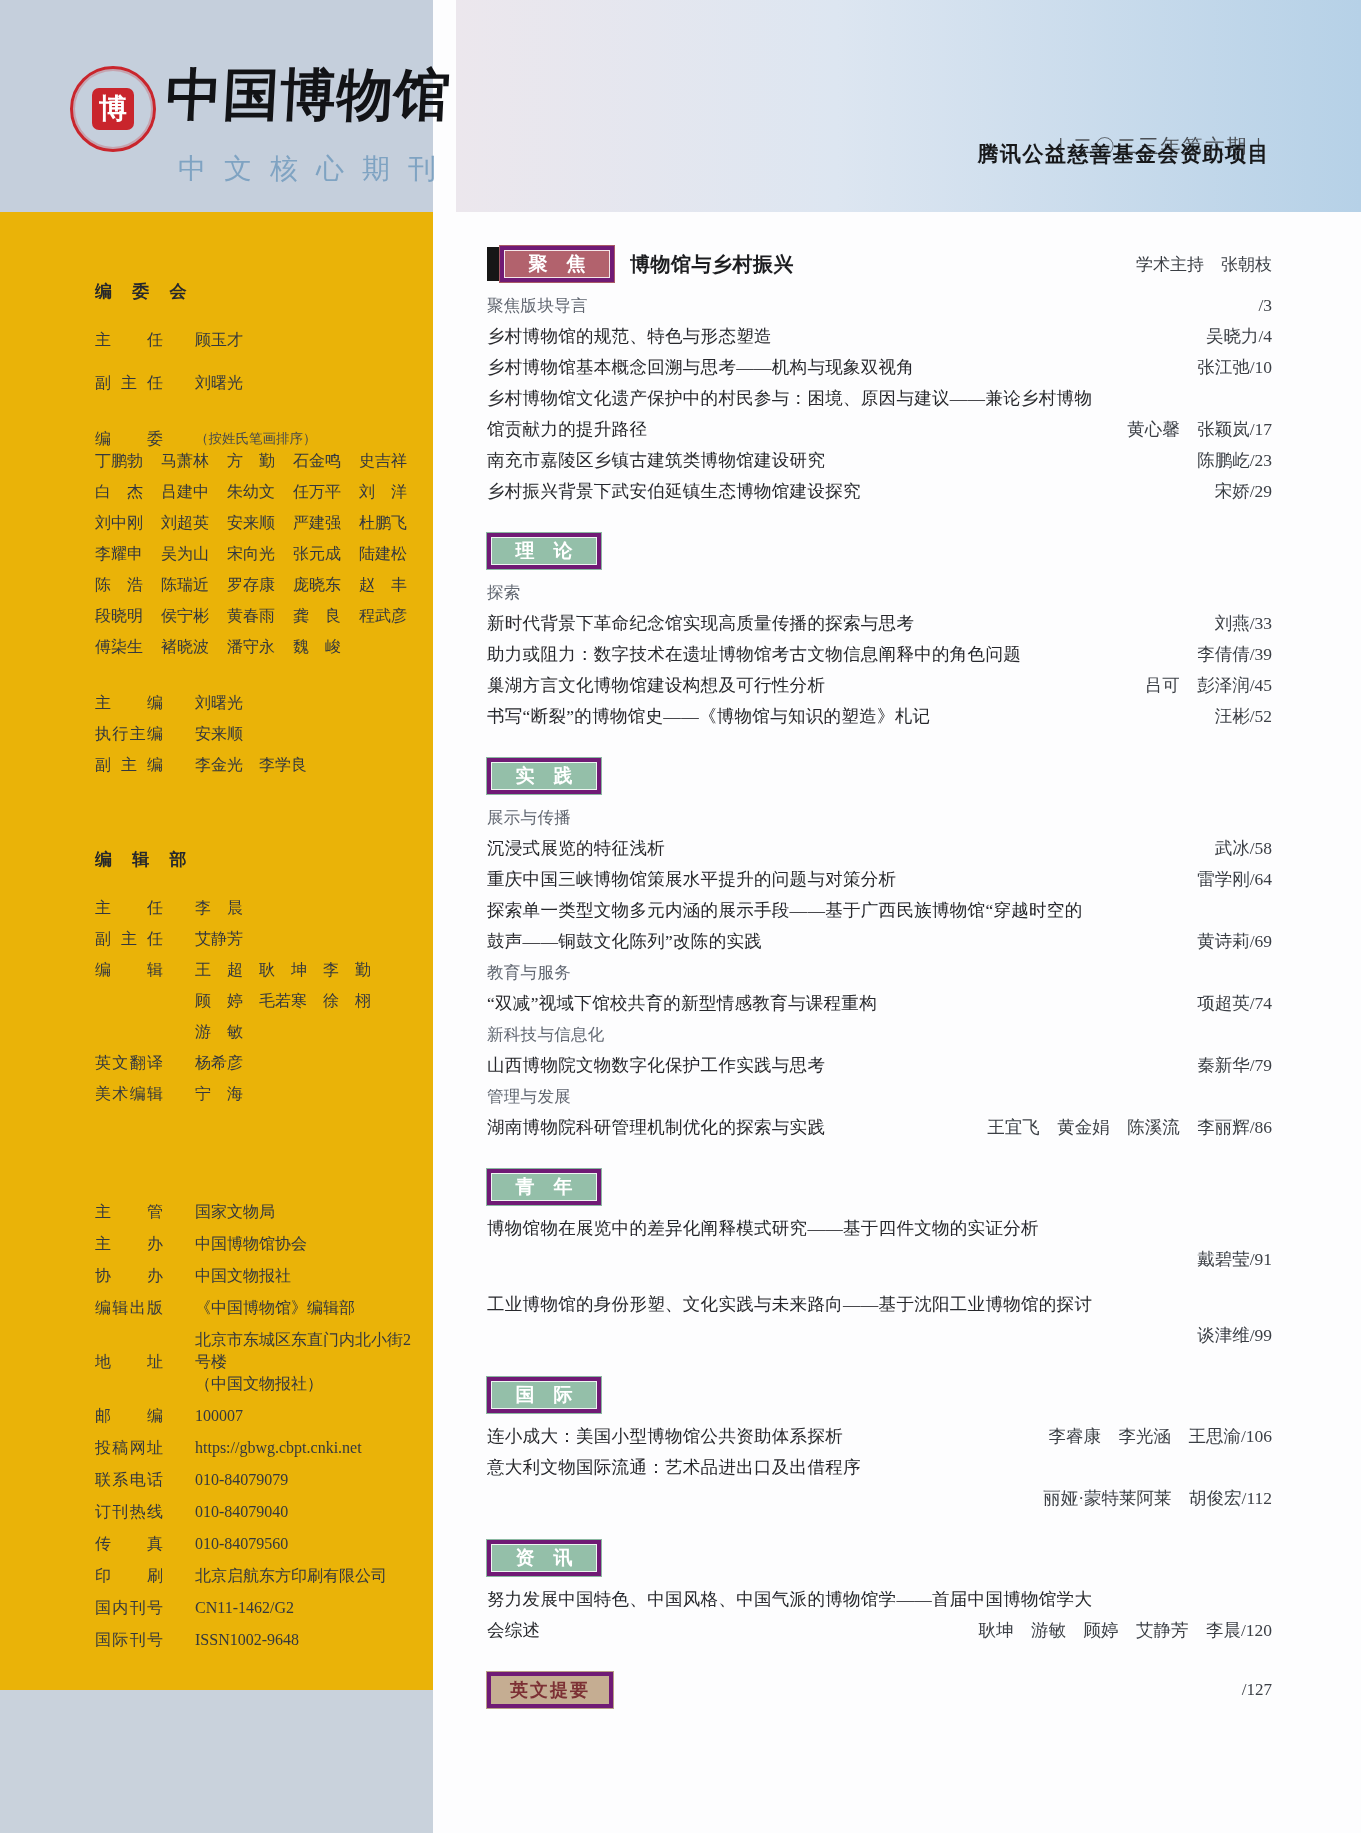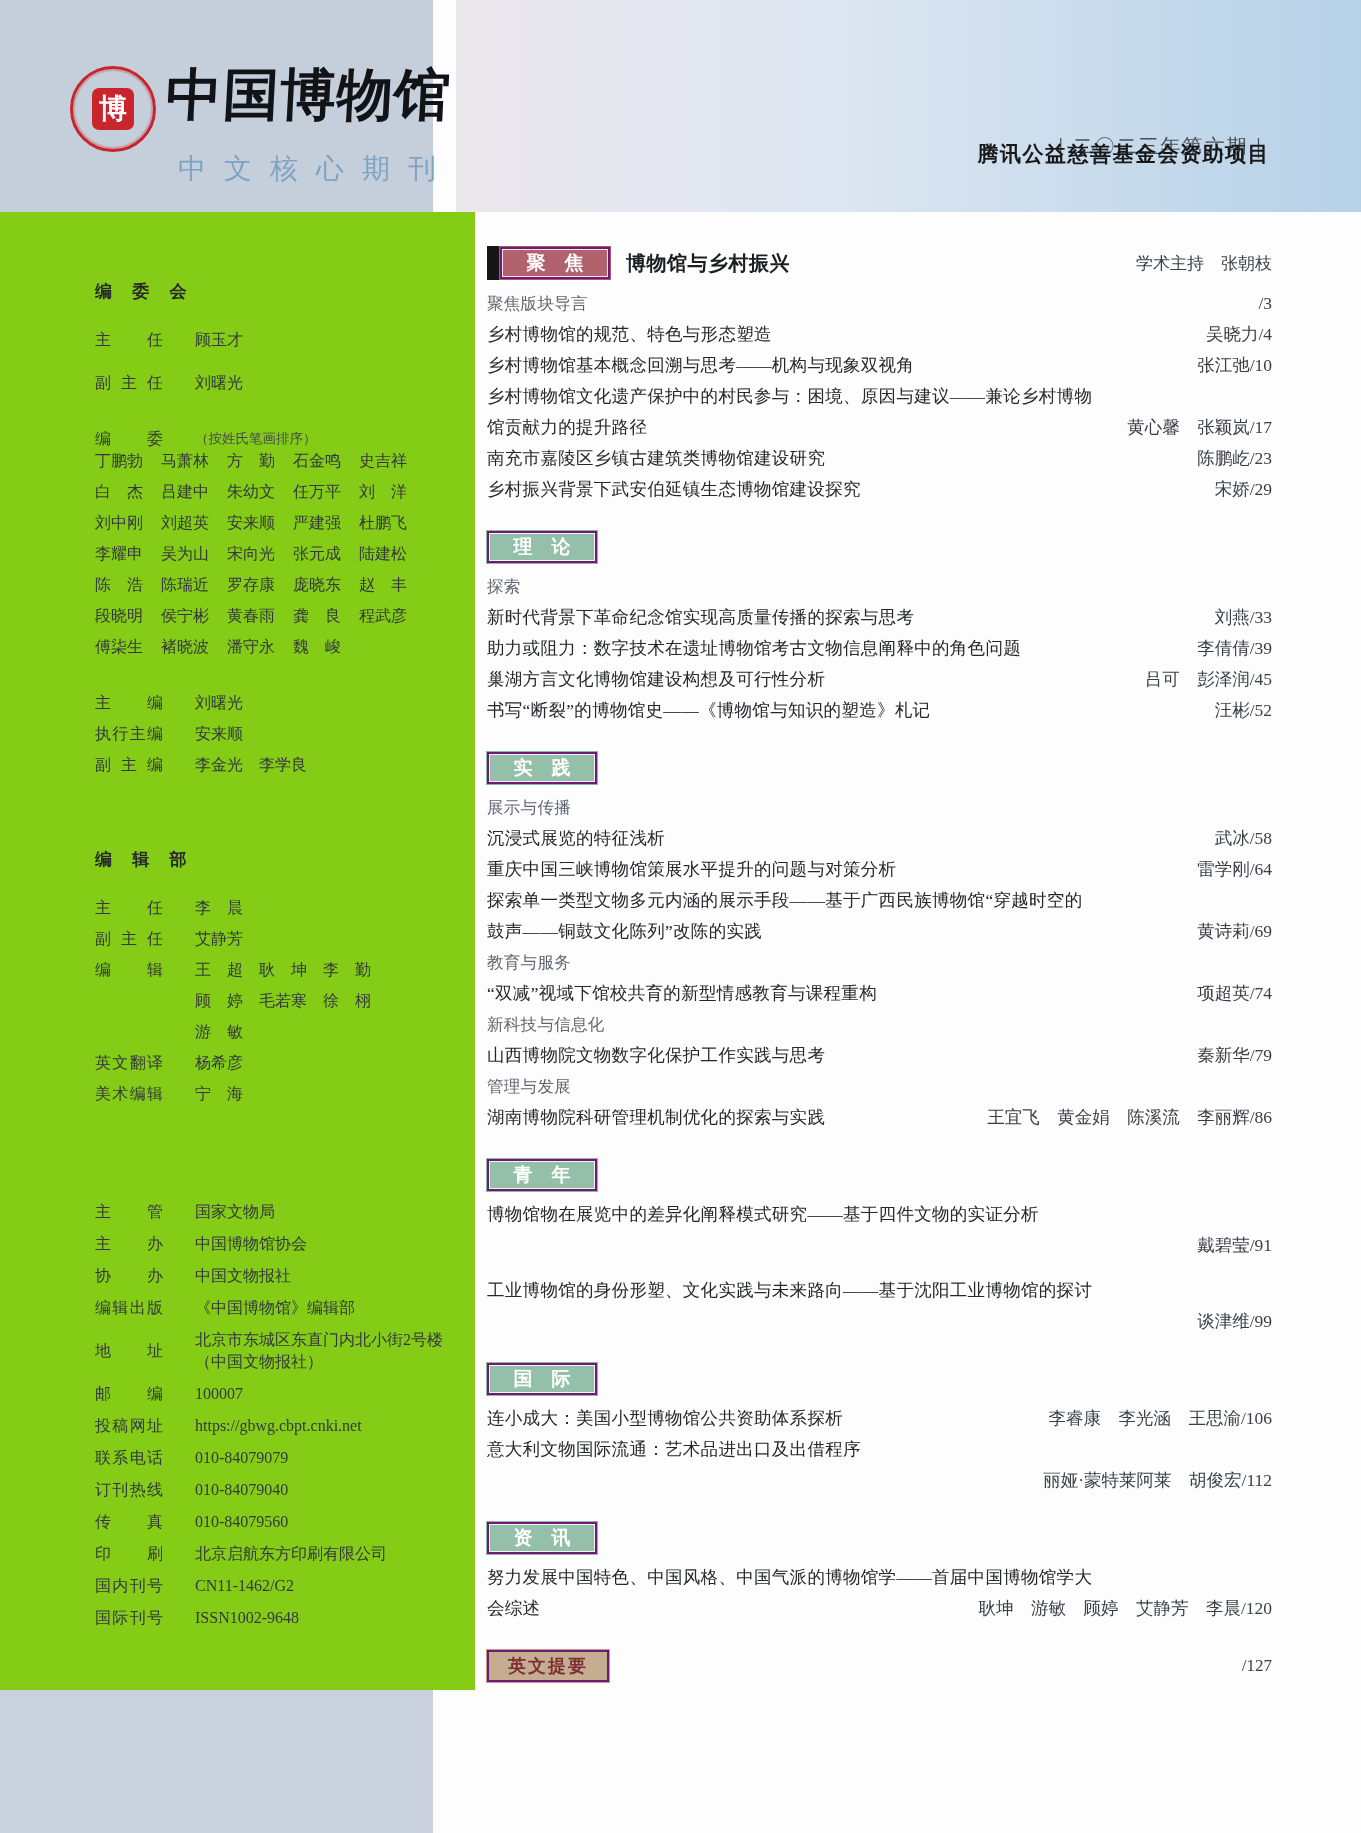--- a/index.html
+++ b/index.html
@@ -17,21 +17,21 @@
   .logo-title{position:absolute;left:166px;top:58px;width:270px;font-size:56px;font-weight:900;
     color:#121316;letter-spacing:1px;white-space:nowrap;transform:skewX(-3deg);}
   .core-label{position:absolute;left:178px;top:150px;font-size:28px;color:#7fa3c2;
     letter-spacing:18px;white-space:nowrap;}
   .issue-line{position:absolute;right:91px;top:102px;font-size:20px;color:#4a4e54;
     letter-spacing:2px;text-align:right;margin-top:31px;}
   .funding-line{position:absolute;right:91px;top:140px;font-size:21px;font-weight:bold;
     color:#17181a;letter-spacing:1.5px;text-align:right;}
 
   
-  .sidebar{position:absolute;left:0;top:212px;width:475px;height:1478px;background:#84cc16;}
+  .sidebar{position:absolute;left:0;top:212px;width:433px;height:1478px;background:#eab308;}
   .sidebar-inner{padding:68px 10px 0 95px;font-size:16px;color:#34383e;}
   .sidebar-bottom{position:absolute;left:0;top:1690px;width:433px;height:143px;background:#c9d2dc;}
   .side-heading{font-weight:bold;letter-spacing:8px;font-size:17px;color:#26282c;margin-bottom:26px;}
   .role-row{display:flex;align-items:center;line-height:22px;}
   .lbl{flex:0 0 68px;text-align:justify;text-align-last:justify;}
   .val{margin-left:32px;}
   .val div{line-height:22px;}
   #board-roles .role-row{margin-bottom:21px;}
   .committee-block{margin-top:34px;}
   .committee-note{font-size:13.5px;color:#44484e;}
@@ -42,21 +42,21 @@
   #dept-roles .role-row{margin-bottom:9px;}
   .pub-block{margin-top:96px;}
   #pub-rows .role-row{margin-bottom:10px;}
 
   
   .main{position:absolute;left:487px;top:238px;width:785px;}
   .sec-header{display:flex;align-items:center;margin:26px 0 8px 0;}
   .toc-section:first-child .sec-header{margin-top:8px;}
   .badge-bar{width:13px;height:34px;background:#161616;flex:0 0 13px;}
   .badge{display:inline-flex;align-items:center;justify-content:center;min-width:106px;height:28px;
-    color:#fff;font-weight:bold;font-size:19px;border:2px solid #701a75;}
+    color:#fff;font-weight:bold;font-size:19px;border:4px solid #701a75;}
   .badge.focus{background:#b2626d;box-shadow:0 0 0 1px #a95a66, inset 0 0 0 1px rgba(255,255,255,.85);}
   .badge.green{background:#94bfa9;box-shadow:0 0 0 1px #8bb8a1, inset 0 0 0 1px rgba(255,255,255,.85);}
   .badge.tan{background:#c5ad92;color:#7c3034;min-width:118px;letter-spacing:2px;font-size:18px;
     box-shadow:0 0 0 1px #b89f85;}
   .sec-title{font-weight:bold;font-size:20px;color:#1c1d20;margin-left:16px;letter-spacing:.5px;}
   .sec-host{margin-left:auto;font-size:17px;color:#3a3e44;}
   .sec-page{margin-left:auto;font-size:17px;color:#3a3e44;}
   .toc-row{display:flex;justify-content:space-between;align-items:baseline;line-height:31px;
     font-size:17.5px;color:#26272b;}
   .toc-row.gap{margin-top:14px;}

